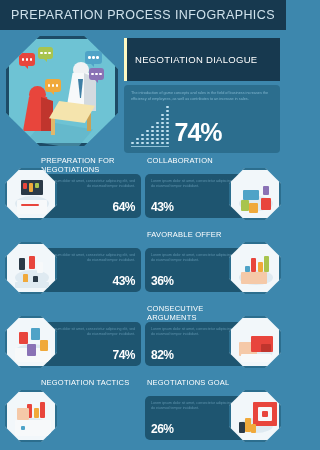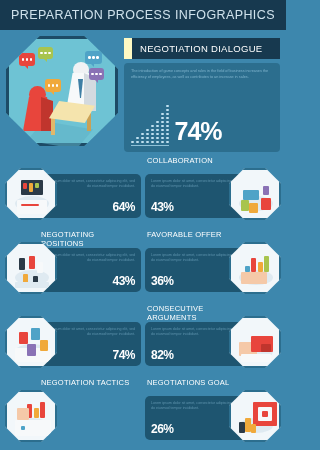--- a/index.html
+++ b/index.html
@@ -123,22 +123,22 @@
   .b1 { width:16px;height:13px;background:#e8453c;color:#e8453c;left:10px;top:14px; }
   .b2 { width:15px;height:12px;background:#a8c44e;color:#a8c44e;left:29px;top:8px; }
   .b3 { width:17px;height:13px;background:#4fa3c7;color:#4fa3c7;left:76px;top:12px; }
   .b4 { width:15px;height:12px;background:#8a72b5;color:#8a72b5;left:80px;top:29px; }
   .b5 { width:16px;height:13px;background:#f0a93b;color:#f0a93b;left:36px;top:40px; }
 
   
   .dialogue { flex:1; display:flex; flex-direction:column; gap:4px; padding-top:2px; }
   .dlg-title-bar {
     background:#17394f;
-    padding:5px 8px;
-    border-left:8px solid #fef9c3;
+    padding:16px 8px;
+    border-left:3px solid #fef9c3;
   }
   .dlg-title {
     color:#fff; font-size:9.5px; letter-spacing:.3px; white-space:nowrap;
   }
   .dlg-body {
     background:#2c6e8e;
     border-radius:4px;
     flex:1;
     padding:6px 7px;
     display:flex; flex-direction:column;
@@ -319,20 +319,21 @@
           </div>
         <div class="dlg-pct">74%</div>
       </div>
     </div>
   </div>
 </div>
 
 <div class="rows" id="rows">
     <div class="row">
       <div class="card left">
+        <div class="card-title">PREPARATION FOR NEGOTIATIONS</div>
         <div class="card-panel">
           <div class="card-text">Lorem ipsum dolor sit amet, consectetur adipiscing elit, sed do eiusmod tempor incididunt.</div>
           <div class="card-pct">64%</div>
         </div>
         <div class="badge oct">
           <div class="badge-art">
             <div class="p disk"></div>
             <div class="p" style="background: rgb(43, 58, 71); left: 14px; top: 10px; width: 22px; height: 15px; border-radius: 1px;"></div>
             <div class="p" style="background: rgb(232, 69, 60); left: 16px; top: 13px; width: 4px; height: 6px; border-radius: 1px;"></div>
             <div class="p" style="background: rgb(240, 169, 59); left: 22px; top: 13px; width: 4px; height: 9px; border-radius: 1px;"></div>
@@ -355,21 +356,20 @@
             <div class="p" style="background: rgb(168, 196, 78); left: 10px; top: 30px; width: 8px; height: 11px; border-radius: 1px;"></div>
             <div class="p" style="background: rgb(232, 69, 60); left: 30px; top: 28px; width: 10px; height: 12px; border-radius: 1px;"></div>
             <div class="p" style="background: rgb(240, 169, 59); left: 18px; top: 33px; width: 9px; height: 10px; border-radius: 1px;"></div>
             <div class="p" style="background: rgb(138, 114, 181); left: 32px; top: 16px; width: 6px; height: 9px; border-radius: 1px;"></div>
           </div>
         </div>
       </div>
     </div>
     <div class="row">
       <div class="card left">
-        <div class="card-title">NEGOTIATING POSITIONS</div>
         <div class="card-panel">
           <div class="card-text">Lorem ipsum dolor sit amet, consectetur adipiscing elit, sed do eiusmod tempor incididunt.</div>
           <div class="card-pct">43%</div>
         </div>
         <div class="badge oct">
           <div class="badge-art">
             <div class="p disk"></div>
             <div class="p" style="background: rgb(43, 58, 71); left: 12px; top: 14px; width: 6px; height: 12px; border-radius: 1px;"></div>
             <div class="p" style="background: rgb(232, 69, 60); left: 22px; top: 12px; width: 6px; height: 13px; border-radius: 1px;"></div>
             <div class="p" style="background: rgb(247, 249, 250); left: 30px; top: 18px; width: 6px; height: 11px; border-radius: 1px;"></div>

